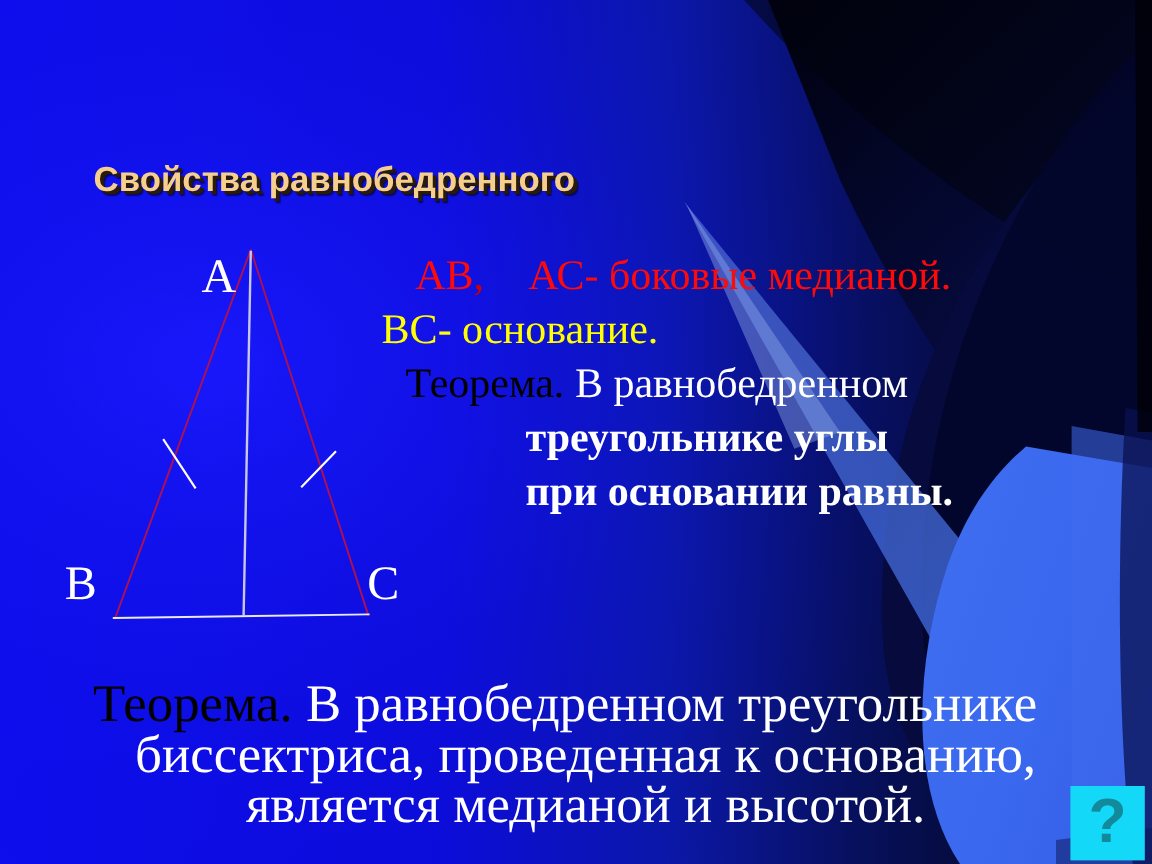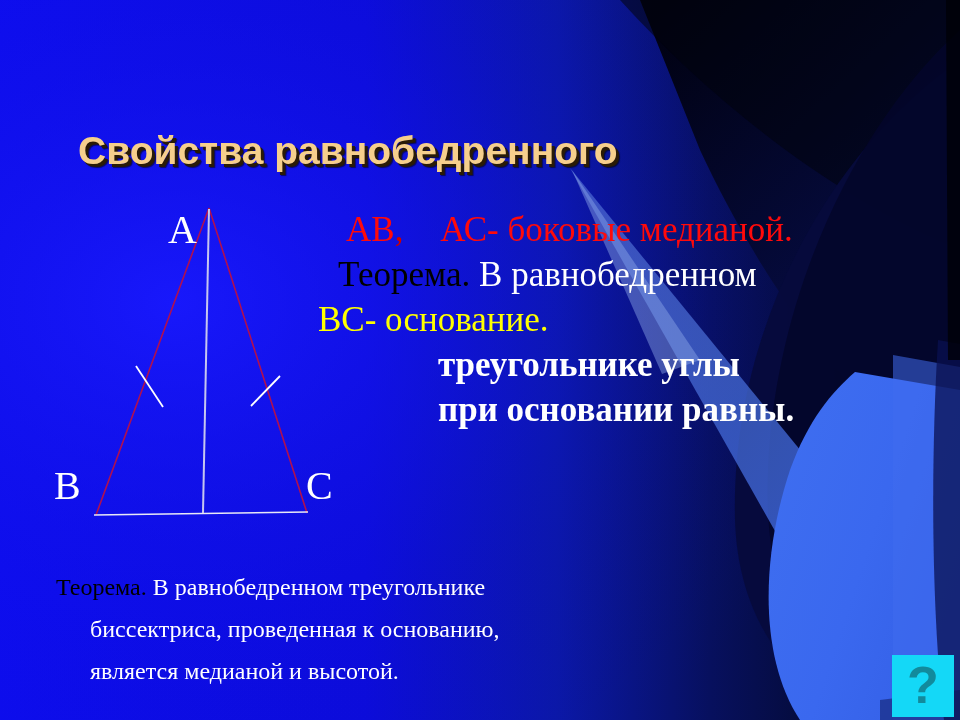--- a/index.html
+++ b/index.html
@@ -22,21 +22,21 @@
     width: 960px; height: 720px;
   }
   
   #title {
     position: absolute;
     left: 78px;
     top: 62px;
     width: 690px;
     font-family: "Liberation Sans", sans-serif;
     font-weight: bold;
-    font-size: 39px;
+    font-size: 29px;
     line-height: 59px;
     color: #f6cf8c;
     text-shadow: 3px 3px 0 #2a1b06, 4px 4px 1px rgba(0,0,0,0.55);
     letter-spacing: 0px;
     white-space: pre-line;
   }
   
   #text-col {
     position: absolute;
     left: 318px;
@@ -52,22 +52,23 @@
   .darkred { color: #cc0000; }
   .white { color: #ffffff; }
   .yellow{ color: #ffff00; }
   .black { color: #000000; }
   
   #bottom-block {
     position: absolute;
     left: 56px;
     top: 566px;
     width: 830px;
-    font-size: 24px;
+    font-size: 44px;
     line-height: 42px;
+    text-align: center;
   }
   #bottom-block .bline { white-space: nowrap; }
   #bottom-block .bline.hang { padding-left: 34px; }
   
   .vlabel {
     position: absolute;
     color: #ffffff;
     font-size: 40px;
     line-height: 40px;
   }
@@ -175,26 +176,26 @@
   <div id="title">
     <div>Свойства равнобедренного</div>
   </div>
 
   <div id="text-col">
 
     <div class="tline">
       <span class="red">АВ</span><span class="darkred">, </span><span class="red">АС- боковые медианой.</span>
     </div>
 
+    <div class="tline">
+      <span class="yellow">ВС- основание.</span>
+    </div>
+
     <div class="tline indent2">
       <span class="black">Теорема.</span><span class="white"> В равнобедренном</span>
-    </div>
-
-    <div class="tline">
-      <span class="yellow">ВС- основание.</span>
     </div>
 
     <div class="tline indent">
       <span class="white">треугольнике углы</span>
     </div>
 
     <div class="tline indent">
       <span class="white">при основании равны.</span>
     </div>
   </div>

